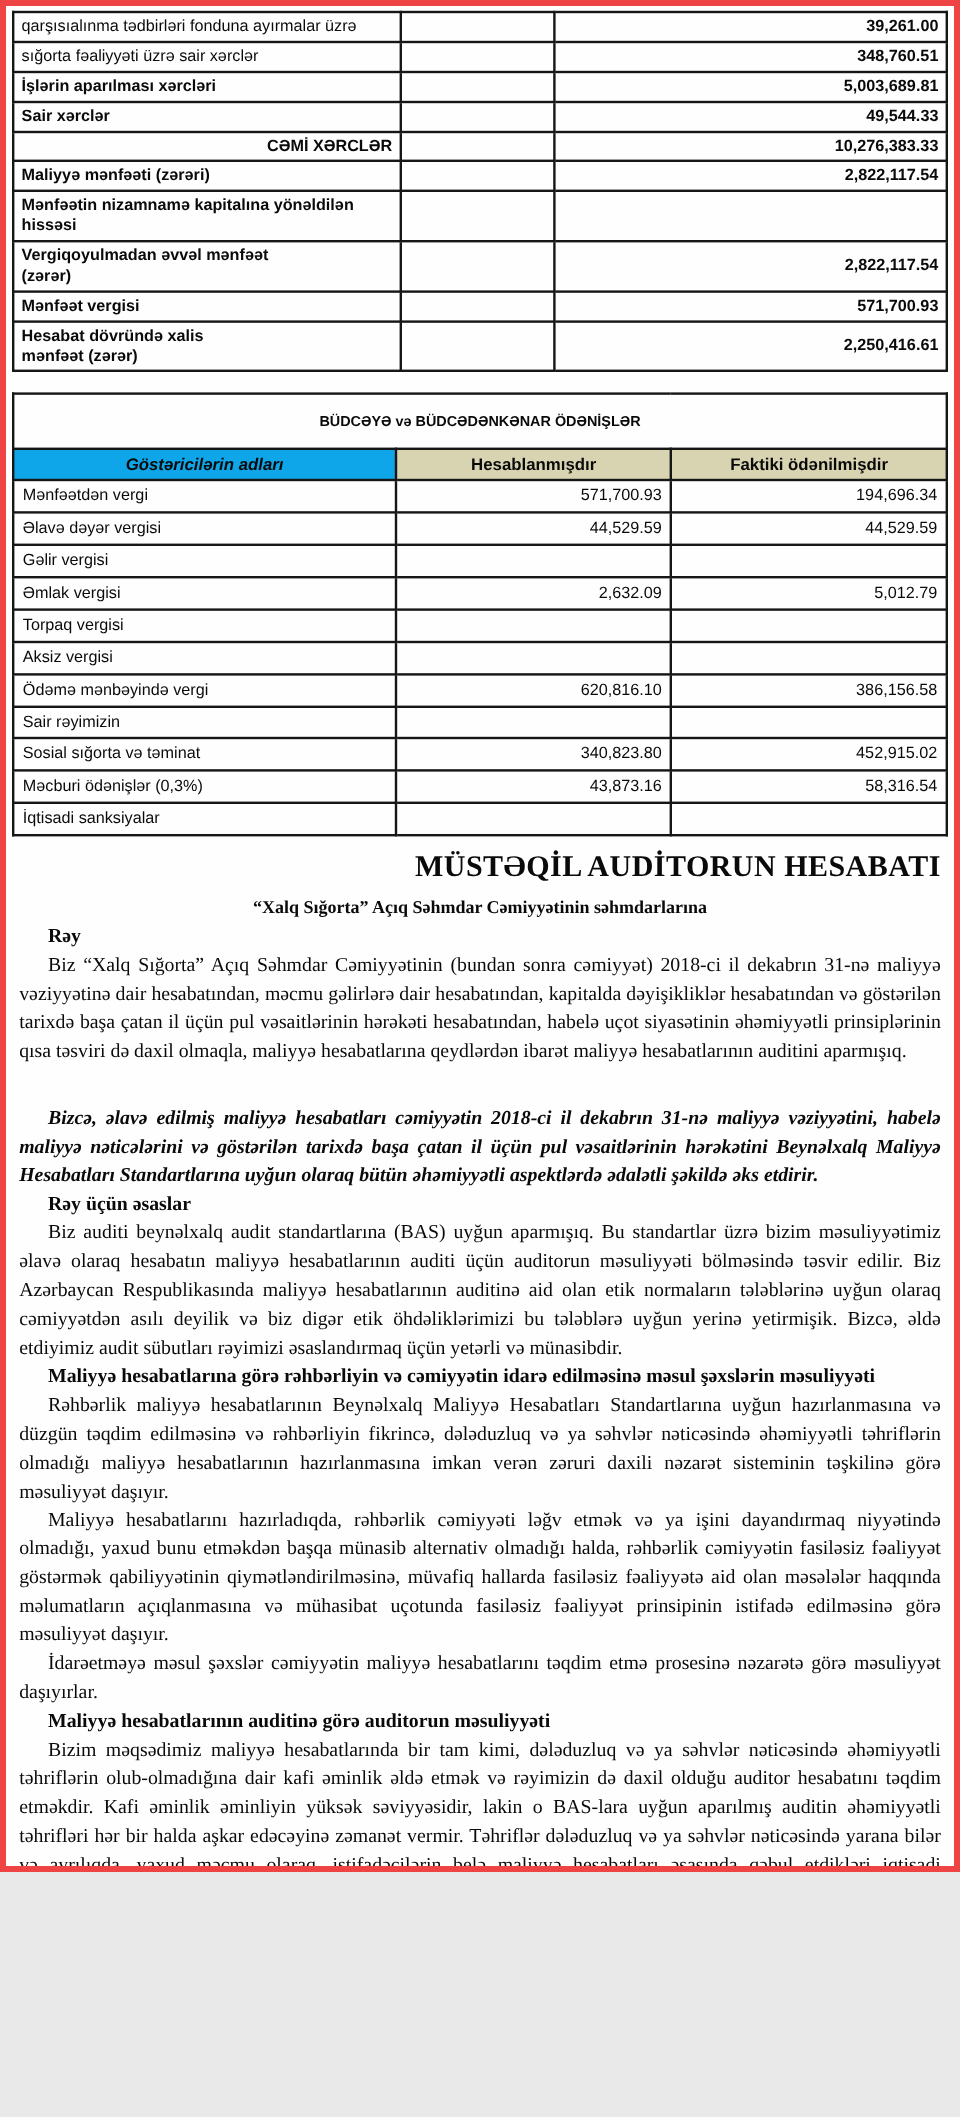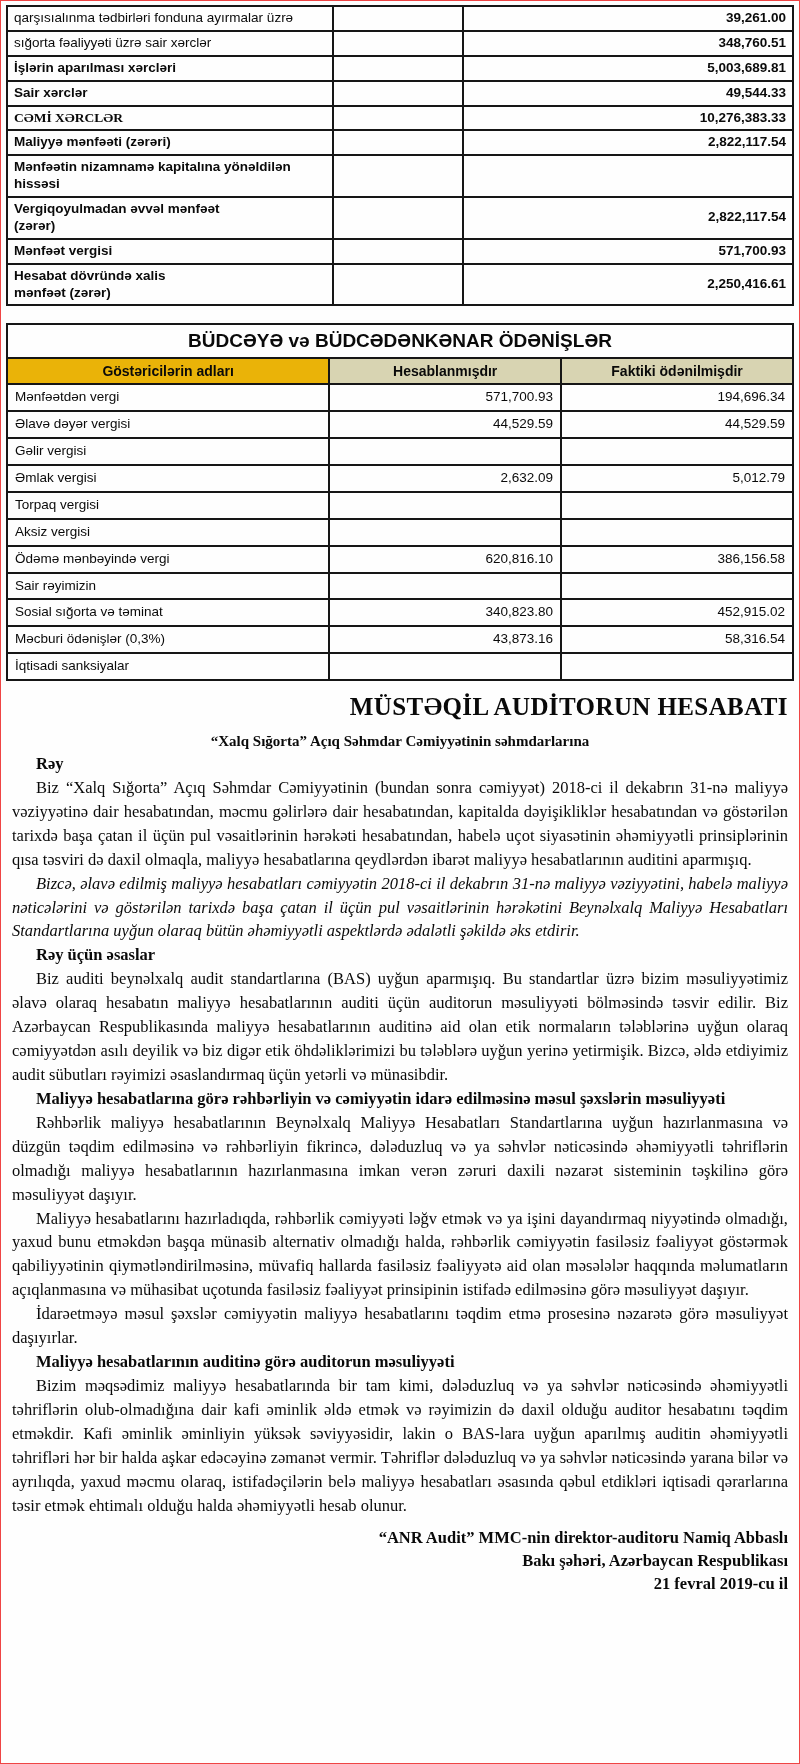--- a/index.html
+++ b/index.html
@@ -1,43 +1,43 @@
 <!DOCTYPE html>
 <html><head>
 <meta charset="utf-8">
 <style>
   html, body { margin: 0; padding: 0; background: #e9e9e9; }
   body { width: 800px; font-family: "Liberation Sans", sans-serif; color: #0a0a0a; }
   .page {
-    width: 800px; height: 1764px; background: #fefefe;
-    border: 1px solid #ef4444; box-sizing: border-box;
+    width: 800px; height: 1560px; background: #fefefe;
+    border: 5px solid #ef4444; box-sizing: border-box;
     padding: 3px 5px 0 5px; overflow: hidden;
   }
   table { border-collapse: collapse; width: 100%; table-layout: fixed; }
   td, th { border: 2px solid #161616; box-sizing: border-box; }
 
   .t1 { margin-top: 1px; }
   .t1 td { font-size: 13.5px; line-height: 1.25; padding: 3px 6px; vertical-align: middle; }
   .t1 .lbl { white-space: pre-line; }
   .t1 .val { text-align: right; font-weight: bold; border-radius: 12px; }
   .t1 .b { font-weight: bold; }
-  .t1 .c { text-align: left; font-family: Liberation Serif, serif; }
+  .t1 .c { text-align: right; }
 
   .t2 { margin-top: 17px; }
-  .t2 .title-cell { font-size: 19px; font-weight: bold; text-align: center; padding: 5px 4px; background: #fefefe; }
+  .t2 .title-cell { font-size: 12px; font-weight: bold; text-align: center; padding: 15px 4px; background: #fefefe; }
   .t2 th.hd { font-size: 14px; font-weight: bold; text-align: center; padding: 4px; }
   .t2 td { font-size: 13.5px; line-height: 1.25; padding: 4px 7px; height: 24px; vertical-align: middle; }
   .t2 td.num { text-align: right; }
 
   .report { font-family: "Liberation Serif", serif; padding: 0 6px; }
   .report h1 { font-size: 25px; font-weight: bold; text-align: right; margin: 12px 0 2px 0; letter-spacing: 0.4px; }
   .report h2 { font-size: 15px; font-weight: bold; text-align: center; margin: 12px 0 2px 0; }
   .report p { font-size: 16.5px; line-height: 1.45; margin: 0; text-indent: 24px; text-align: justify; }
   .report p.heading { font-weight: bold; text-align: left; }
-  .report p.emphasis { font-weight: normal; font-style: italic; }
+  .report p.emphasis { font-weight: bold; font-style: italic; margin-top: 32px; }
   .signature { margin-top: 8px; text-align: right; font-weight: bold; font-size: 16.5px; line-height: 1.42; font-family: "Liberation Serif", serif; }
 </style>
 </head>
 <body>
 
 <div class="page">
 
   <table class="t1">
     <colgroup>
       <col style="width:41.5%">
@@ -104,21 +104,21 @@
     <colgroup>
       <col style="width:41%">
       <col style="width:29.5%">
       <col style="width:29.5%">
     </colgroup>
     <thead>
       <tr>
         <th colspan="3" class="title-cell">BÜDCƏYƏ və BÜDCƏDƏNKƏNAR ÖDƏNİŞLƏR</th>
       </tr>
       <tr id="t2-head">
-          <th class="hd" style="background: #eab308;">Göstəricilərin adları</th>
+          <th class="hd" style="background: #0ea5e9; font-style: italic;">Göstəricilərin adları</th>
           <th class="hd" style="background: rgb(216, 212, 178);">Hesablanmışdır</th>
           <th class="hd" style="background: rgb(216, 212, 178);">Faktiki ödənilmişdir</th>
         </tr>
     </thead>
     <tbody id="t2-body">
         <tr>
           <td class="lbl">Mənfəətdən vergi</td>
           <td class="num">571,700.93</td>
           <td class="num">194,696.34</td>
         </tr>

